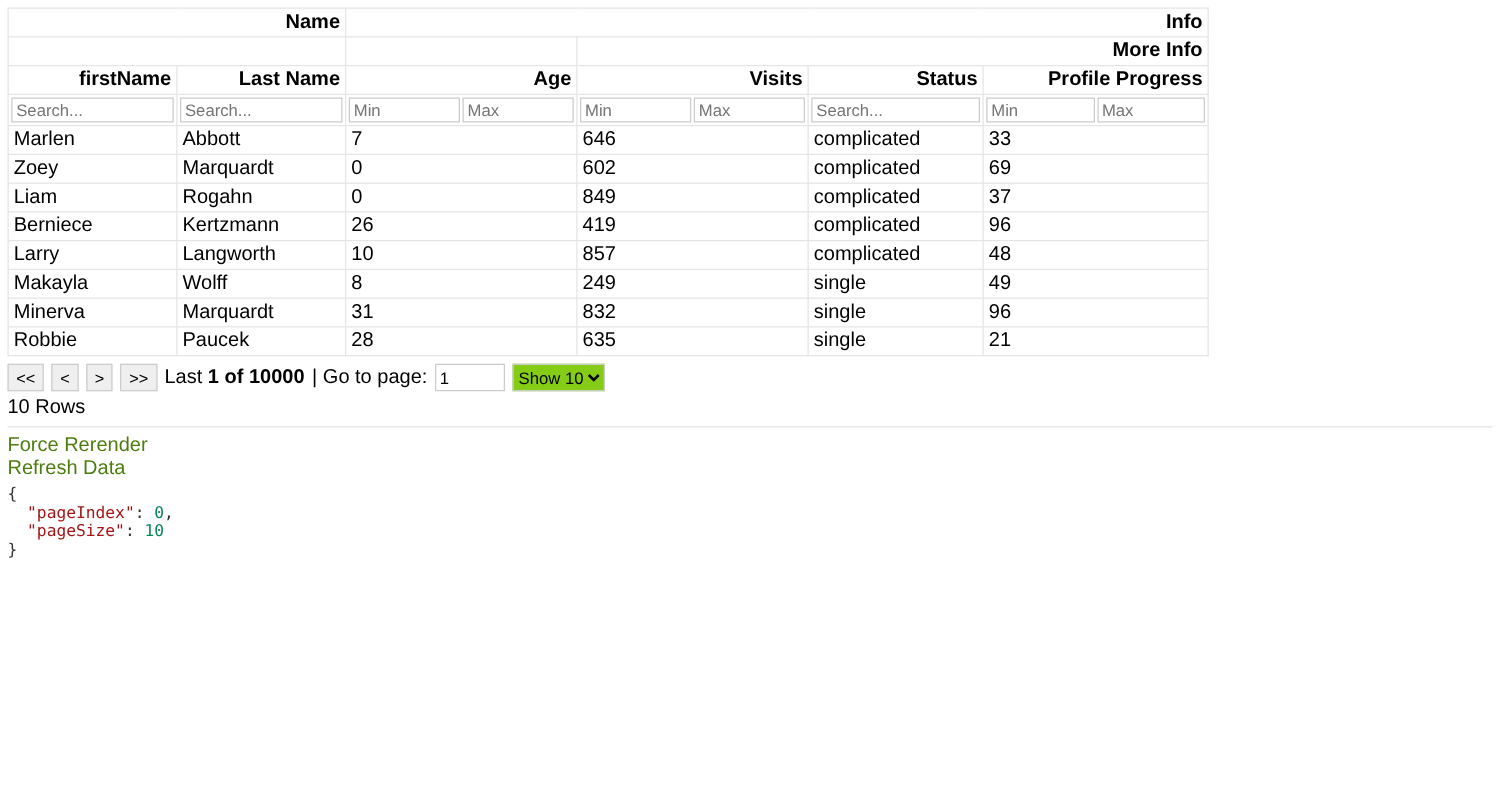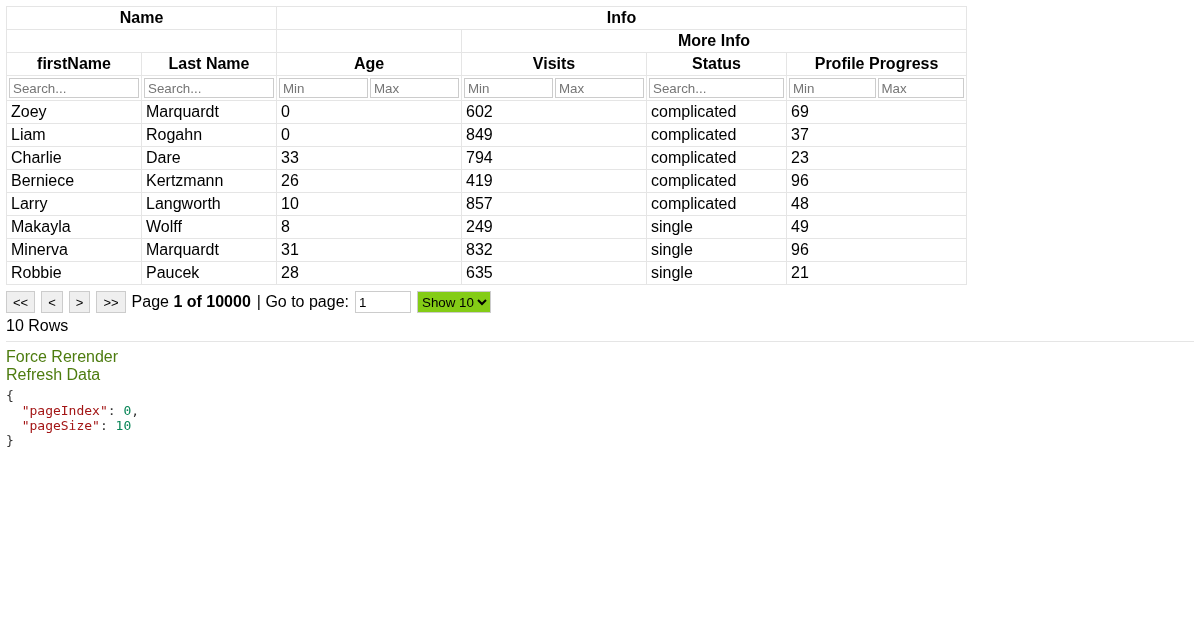--- a/index.html
+++ b/index.html
@@ -18,21 +18,21 @@
   }
   th, td {
     border: 1px solid #e5e5e5;
     padding: 2px 4px;
     text-align: left;
     vertical-align: middle;
     height: 22px;
     font-size: 16px;
     overflow: hidden;
   }
-  th { font-weight: 700; text-align: center; }
+  th { font-weight: 700; text-align: right; }
   .filter-row td { padding: 2px; }
   .filter-row input {
     width: 100%;
     height: 20px;
     border: 1px solid #ccc;
     background: #fff;
     font-size: 13.33px;
     padding: 5px 3px;
     color: #000;
   }
@@ -131,42 +131,42 @@
       <td>
           <div class="num-pair">
         <input placeholder="Min" style="">
         <input placeholder="Max" style="">
       </div>
         </td>
     </tr>
   </thead>
   <tbody id="tbody">
       <tr>
+        <td>Marlen</td>
+        <td>Abbott</td>
+        <td>7</td>
+        <td>646</td>
+        <td>complicated</td>
+        <td>33</td>
+      </tr>
+      <tr>
         <td>Zoey</td>
         <td>Marquardt</td>
         <td>0</td>
         <td>602</td>
         <td>complicated</td>
         <td>69</td>
       </tr>
       <tr>
         <td>Liam</td>
         <td>Rogahn</td>
         <td>0</td>
         <td>849</td>
         <td>complicated</td>
         <td>37</td>
-      </tr>
-      <tr>
-        <td>Charlie</td>
-        <td>Dare</td>
-        <td>33</td>
-        <td>794</td>
-        <td>complicated</td>
-        <td>23</td>
       </tr>
       <tr>
         <td>Berniece</td>
         <td>Kertzmann</td>
         <td>26</td>
         <td>419</td>
         <td>complicated</td>
         <td>96</td>
       </tr>
       <tr>
@@ -203,21 +203,21 @@
       </tr>
     </tbody>
 </table>
 
 <div class="pager">
   <button>&lt;&lt;</button>
   <button>&lt;</button>
   <button>&gt;</button>
   <button>&gt;&gt;</button>
   <span>
-    <span>Page </span><strong><span>1</span><span> of </span><span>10000</span></strong>
+    <span>Last </span><strong><span>1</span><span> of </span><span>10000</span></strong>
   </span>
   <span> | Go to page: </span>
   <input class="goto" type="number" value="1" style="">
   <select><option>Show 10</option></select>
 </div>
 <div class="rowcount">10 Rows</div>
 
 <hr>
 
 <div class="linkish">Force Rerender</div>

